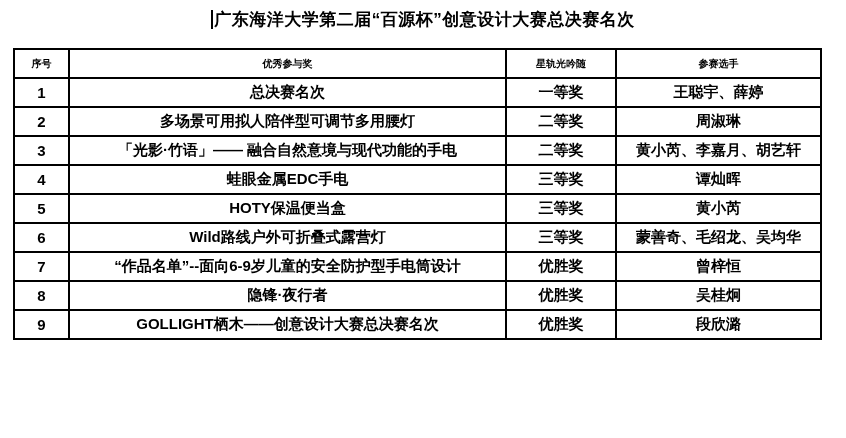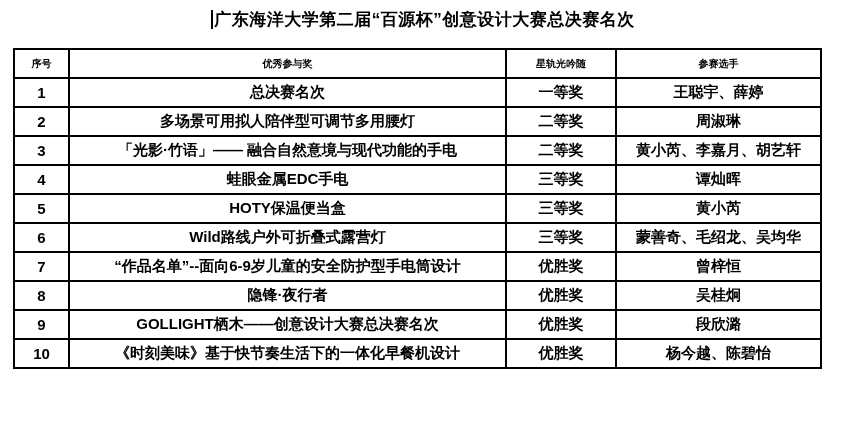--- a/index.html
+++ b/index.html
@@ -112,22 +112,16 @@
         <td>隐锋·夜行者</td>
         <td>优胜奖</td>
         <td>吴桂炯</td>
       </tr>
       <tr>
         <td>9</td>
         <td>GOLLIGHT栖木——创意设计大赛总决赛名次</td>
         <td>优胜奖</td>
         <td>段欣潞</td>
       </tr>
-      <tr>
-        <td>10</td>
-        <td>《时刻美味》基于快节奏生活下的一体化早餐机设计</td>
-        <td>优胜奖</td>
-        <td>杨今越、陈碧怡</td>
-      </tr>
     </tbody>
   </table>
 
 </div>
 
 </body></html>

